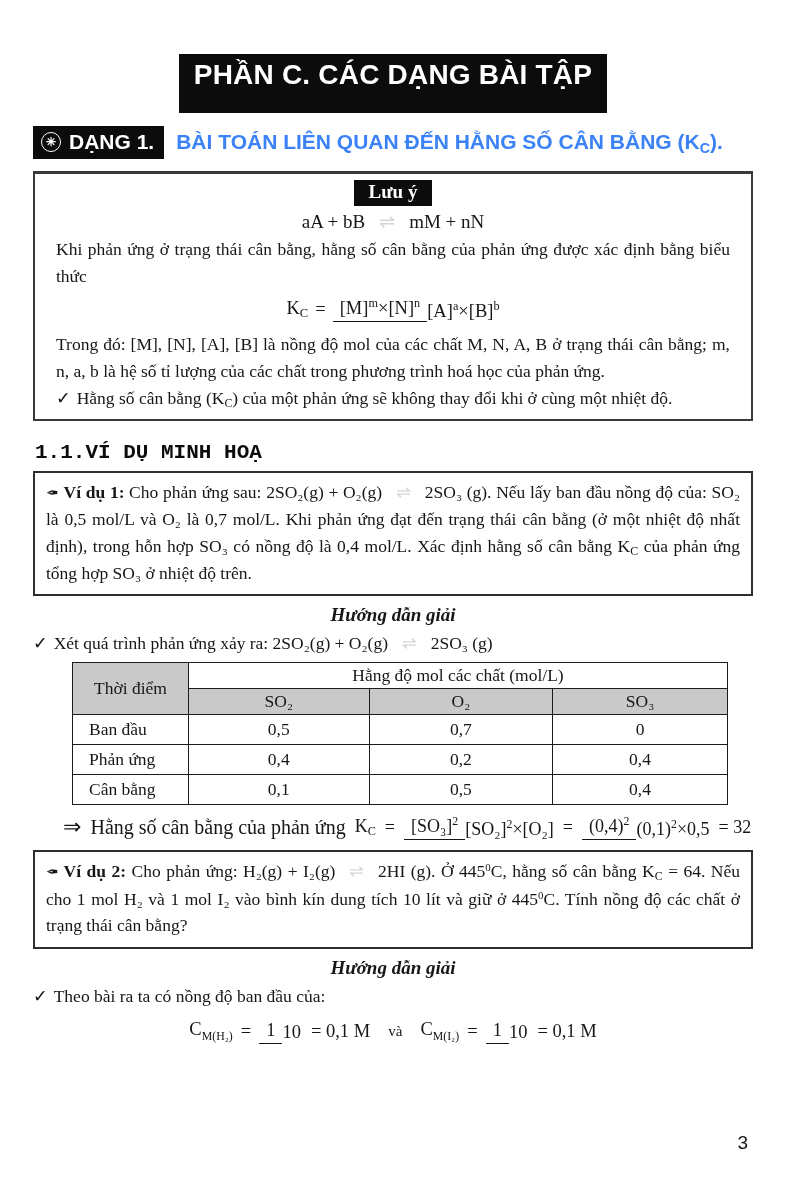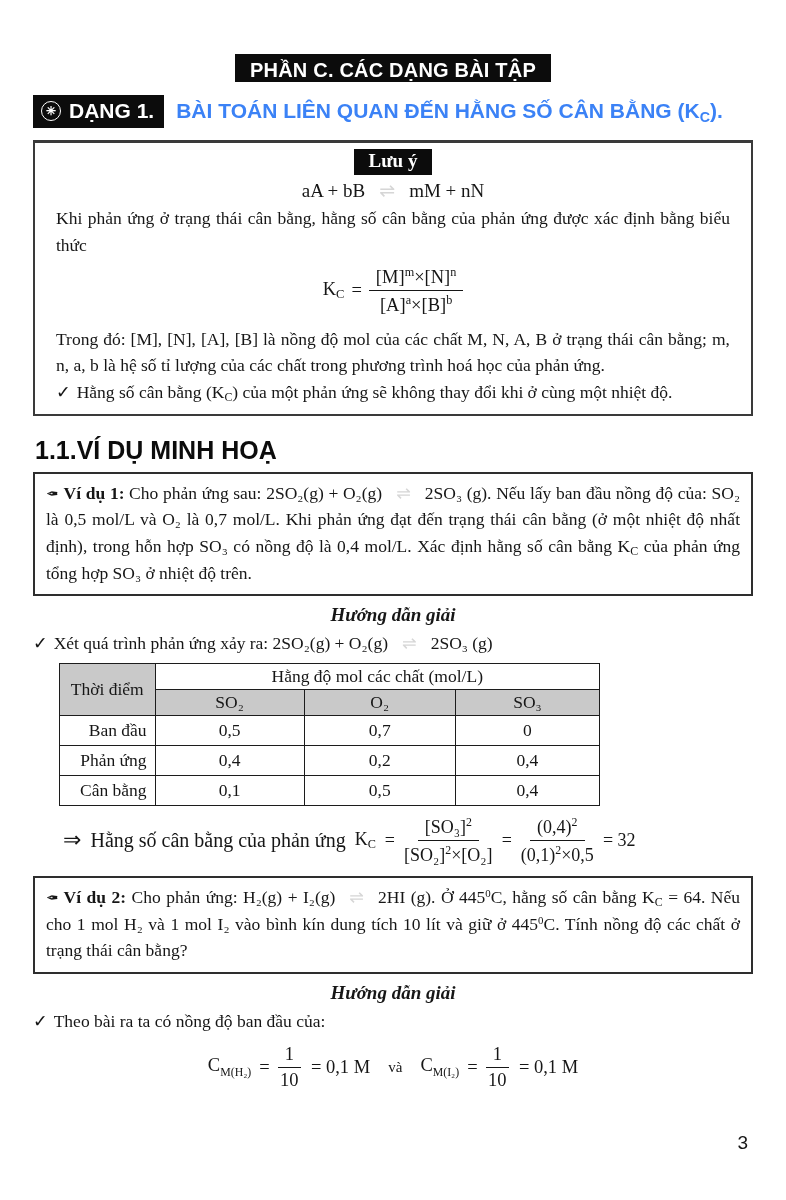--- a/index.html
+++ b/index.html
@@ -2,22 +2,22 @@
 <html><head>
 <meta charset="utf-8">
 <style>
   * { margin:0; padding:0; box-sizing:border-box; }
   html,body { width:786px; height:1200px; overflow:hidden; background:#ffffff; }
   body { font-family:"Liberation Serif", serif; color:#161616; position:relative; }
   .page { padding:54px 33px 0 33px; }
 
   
   .banner { display:table; margin:0 auto; background:#0c0c0c; color:#fff;
-    font-family:"Liberation Sans", sans-serif; font-weight:bold; font-size:20px;
-    padding:5px 15px 0; letter-spacing:.2px; }
+    font-family:"Liberation Sans", sans-serif; font-weight:bold; font-size:28px;
+    padding:5px 15px 22px; letter-spacing:.2px; }
   .dang-row { display:flex; align-items:center; gap:12px; margin-top:13px; }
   .dang-badge { display:inline-flex; align-items:center; gap:8px; background:#0c0c0c;
     color:#fff; font-family:"Liberation Sans", sans-serif; font-weight:bold;
     font-size:21px; padding:4px 10px 5px 8px; }
   .flower { display:inline-flex; align-items:center; justify-content:center;
     width:20px; height:20px; border:1.7px solid #fff; border-radius:50%;
     font-size:12px; line-height:1; }
   .dang-title { font-family:"Liberation Sans", sans-serif; font-weight:bold;
     font-size:21px; color:#3b82f6; white-space:nowrap; }
   .sub { font-size:68%; vertical-align:-0.25em; }
@@ -29,47 +29,47 @@
   .luuy-label { display:table; margin:3px auto 4px; background:#0c0c0c; color:#fff;
     font-weight:bold; font-size:19px; padding:1px 15px 3px; }
   .line { font-size:17.5px; line-height:1.5; }
   .check { display:inline-block; margin-right:6px; }
   .centered { text-align:center; }
   .reaction { font-size:19px; margin:2px 0 3px; }
   .eq-arrow { color:#d6d6d6; padding:0 14px; }
   .para { font-size:17.5px; line-height:1.52; text-align:justify; }
   .formula-row { display:flex; align-items:center; justify-content:center;
     gap:7px; font-size:18.5px; margin:7px 0 9px; }
-  .frac { display:inline-flex; flex-direction:column; align-items:center;
+  .frac { display:inline-flex; align-items:center;
     text-align:center; vertical-align:middle;font-family:Liberation Serif, serif; }
   .frac .num { border-bottom:1.6px solid #161616; padding:0 7px 2px; }
   .frac .den { padding-top:2px; }
   sup { font-size:66%; }
 
   
-  .section-heading { font-family:Liberation Sans, sans-serif; font-weight:bold;
-    font-size:25px; color:#0c0c0c; margin:20px 0 7px 2px; }
+  .section-heading { font-family:Liberation Mono, monospace; font-weight:bold;
+    font-size:21px; color:#0c0c0c; margin:20px 0 7px 2px; }
 
   
   .vidu-box { border:2px solid #2e2e2e; padding:6px 11px 8px; font-size:17.5px;
     line-height:1.52; text-align:justify; }
   .pen-icon { display:inline-block; transform:scaleX(-1); font-size:15px;
     margin-right:5px; }
   .vidu-label { font-weight:bold; }
 
   .solution-heading { text-align:center; font-weight:bold; font-style:italic;
     font-size:19px; margin:8px 0 4px; }
 
   
-  table.eq-table { border-collapse:collapse; margin:6px 0 4px 26px; width:541px;
+  table.eq-table { border-collapse:collapse; margin:6px 0 4px 39px; width:656px;
     font-size:17.5px; }
   .eq-table th, .eq-table td { border:1.6px solid #1c1c1c; padding:2px 8px;
     text-align:center; font-weight:normal; }
   .eq-table .gray { background:#c9c9c9; }
-  .eq-table .row-label { text-align:right; padding-left:16px; }
+  .eq-table .row-label { text-align:left; padding-left:16px; }
   .eq-table td { height:30px; }
 
   
   .conclusion-row { display:flex; align-items:center; gap:9px; margin:9px 0 8px 30px;
     font-size:18px; }
   .implies { font-size:22px; }
   .cm-row { display:flex; align-items:center; justify-content:center; gap:18px;
     font-size:18.5px; margin:10px 0 0; }
   .cm-sub { font-size:64%; vertical-align:-0.45em; }
 

